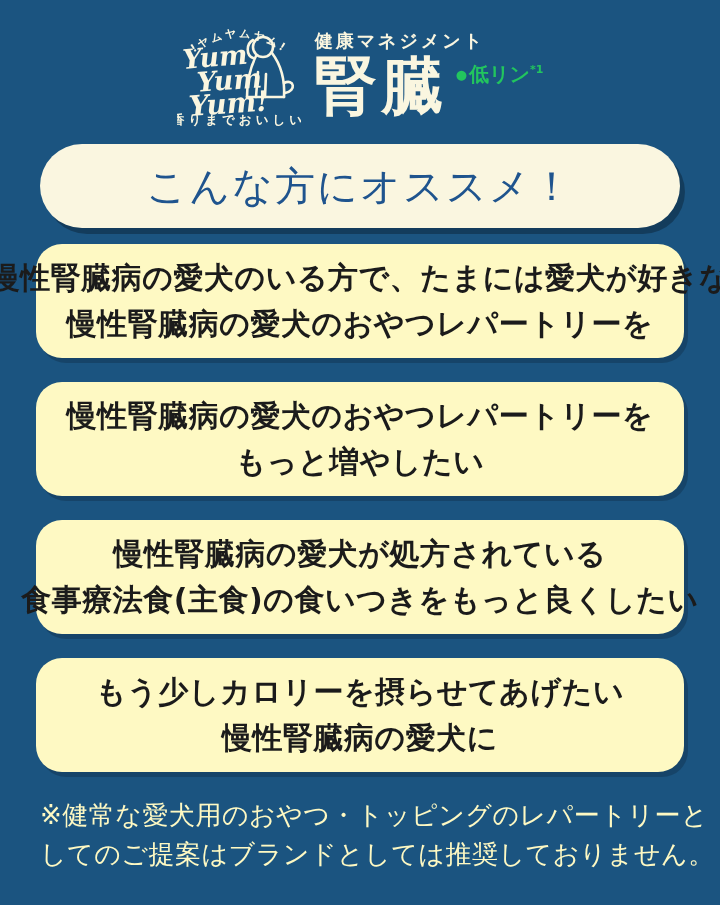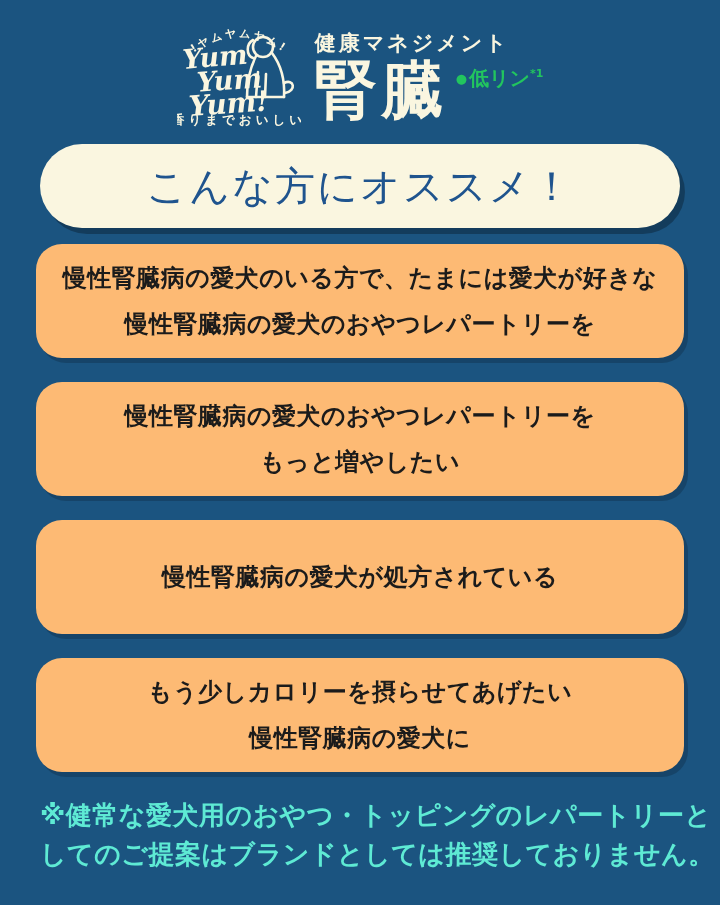--- a/index.html
+++ b/index.html
@@ -19,21 +19,21 @@
     padding-top:15px;
     gap:14px;
   }
   .logo { width:124px; height:112px; flex:0 0 auto; }
   .logo svg { display:block; }
   .logo text, .logo textPath { fill:#faf6e0; }
 
   .header-text { padding-top:14px; }
   .category {
     color:#faf6e0;
-    font-size:21px;
+    font-size:18px;
     font-weight:bold;
     letter-spacing:3px;
   }
   .product-row { display:flex; align-items:flex-start; gap:7px; margin-top:3px; }
   .product-name {
     color:#faf6e0;
     font-size:62px;
     font-weight:bold;
     line-height:0.98;
     letter-spacing:5px;
@@ -66,42 +66,42 @@
     font-size:40px;
     font-weight:normal;
     letter-spacing:2px;
   }
 
   
   .cards { margin-top:16px; }
   .card {
     margin:0 36px 24px;
     height:114px;
-    background:#fdba74;
+    background:#fef9c3;
     border-radius:26px;
     display:flex;
     flex-direction:column;
     justify-content:center;
     align-items:center;
     box-shadow:4px 5px 0 rgba(0,0,0,0.18);
     color:#1b1b1b;
-    font-size:24px;
+    font-size:30px;
     font-weight:bold;
     line-height:46px;
     text-align:center;
     letter-spacing:0.5px;
     white-space:nowrap;
   }
 
   
   .footnote {
     margin:4px 40px 0;
-    color:#5eead4;
+    color:#fef9c3;
     font-size:26px;
-    font-weight:bold;
+    font-weight:normal;
     line-height:39px;
     letter-spacing:0.5px;
     white-space:nowrap;
   }
 </style>
 </head>
 <body>
 
 <div class="header">
 
@@ -154,20 +154,21 @@
   <div class="card">
     <div>慢性腎臓病の愛犬のいる方で、たまには愛犬が好きな</div>
     <div>慢性腎臓病の愛犬のおやつレパートリーを</div>
   </div>
   <div class="card">
     <div>慢性腎臓病の愛犬のおやつレパートリーを</div>
     <div>もっと増やしたい</div>
   </div>
   <div class="card">
     <div>慢性腎臓病の愛犬が処方されている</div>
+    <div>食事療法食(主食)の食いつきをもっと良くしたい</div>
   </div>
   <div class="card">
     <div>もう少しカロリーを摂らせてあげたい</div>
     <div>慢性腎臓病の愛犬に</div>
   </div>
 </div>
 
 <div class="footnote">
   <div>※健常な愛犬用のおやつ・トッピングのレパートリーと</div>
   <div>してのご提案はブランドとしては推奨しておりません。</div>

